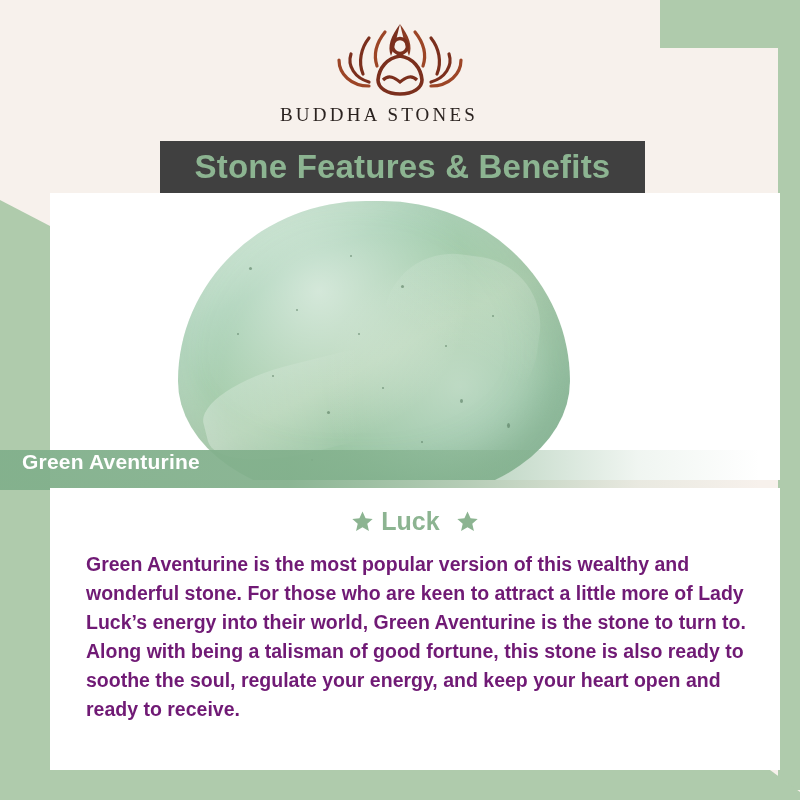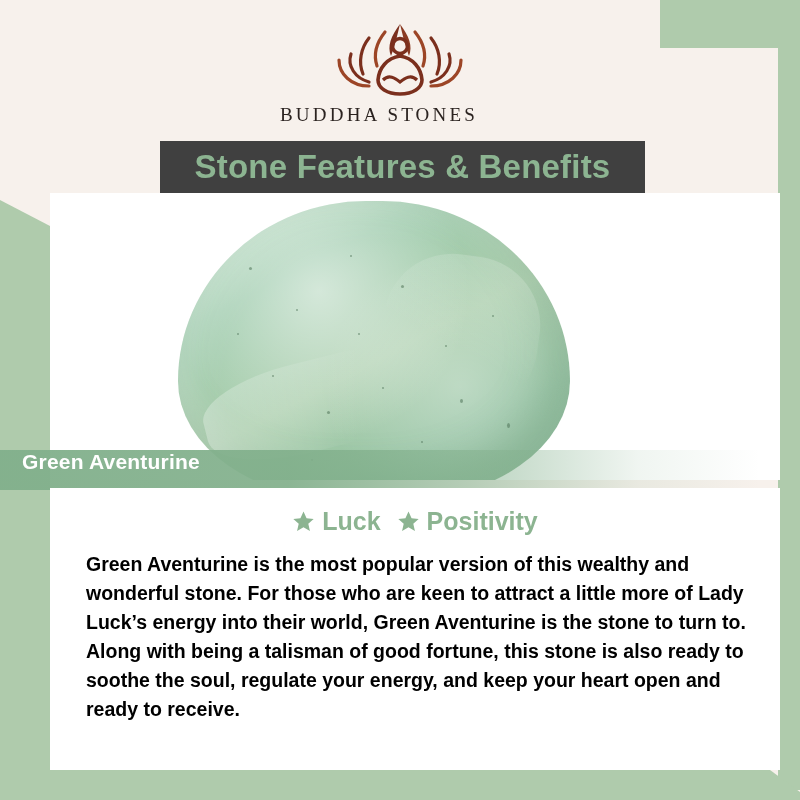--- a/index.html
+++ b/index.html
@@ -219,21 +219,21 @@
   }
   .star {
     width: 23px;
     height: 23px;
     display: inline-block;
     color: #8cb491;
   }
   .paragraph {
     margin: 14px 0 0 0;
     padding: 0 18px 0 36px;
-    color: #000000;
+    color: #701a75;
     font-size: 19.5px;
     line-height: 29px;
     font-weight: bold;
     text-align: left;
   }
 </style>
 </head>
 <body>
 
 <div id="page">
@@ -300,20 +300,19 @@
       <div class="keyword">
         <svg class="star" viewBox="0 0 24 24">
           <polygon points="12,1.6 15.2,8.6 22.6,9.4 17,14.3 18.7,21.8 12,18 5.3,21.8 7,14.3 1.4,9.4 8.8,8.6" fill="#8cb491"></polygon>
         </svg>
         <span>Luck</span>
       </div>
       <div class="keyword">
         <svg class="star" viewBox="0 0 24 24">
           <polygon points="12,1.6 15.2,8.6 22.6,9.4 17,14.3 18.7,21.8 12,18 5.3,21.8 7,14.3 1.4,9.4 8.8,8.6" fill="#8cb491"></polygon>
         </svg>
-        <span>Positivity</span>
       </div>
     </div>
 
     <p class="paragraph">Green Aventurine is the most popular version of this wealthy and wonderful stone. For those who are keen to attract a little more of Lady Luck’s energy into their world, Green Aventurine is the stone to turn to. Along with being a talisman of good fortune, this stone is also ready to soothe the soul, regulate your energy, and keep your heart open and ready to receive.</p>
   </div>
 
 </div>
 
 </body></html>

